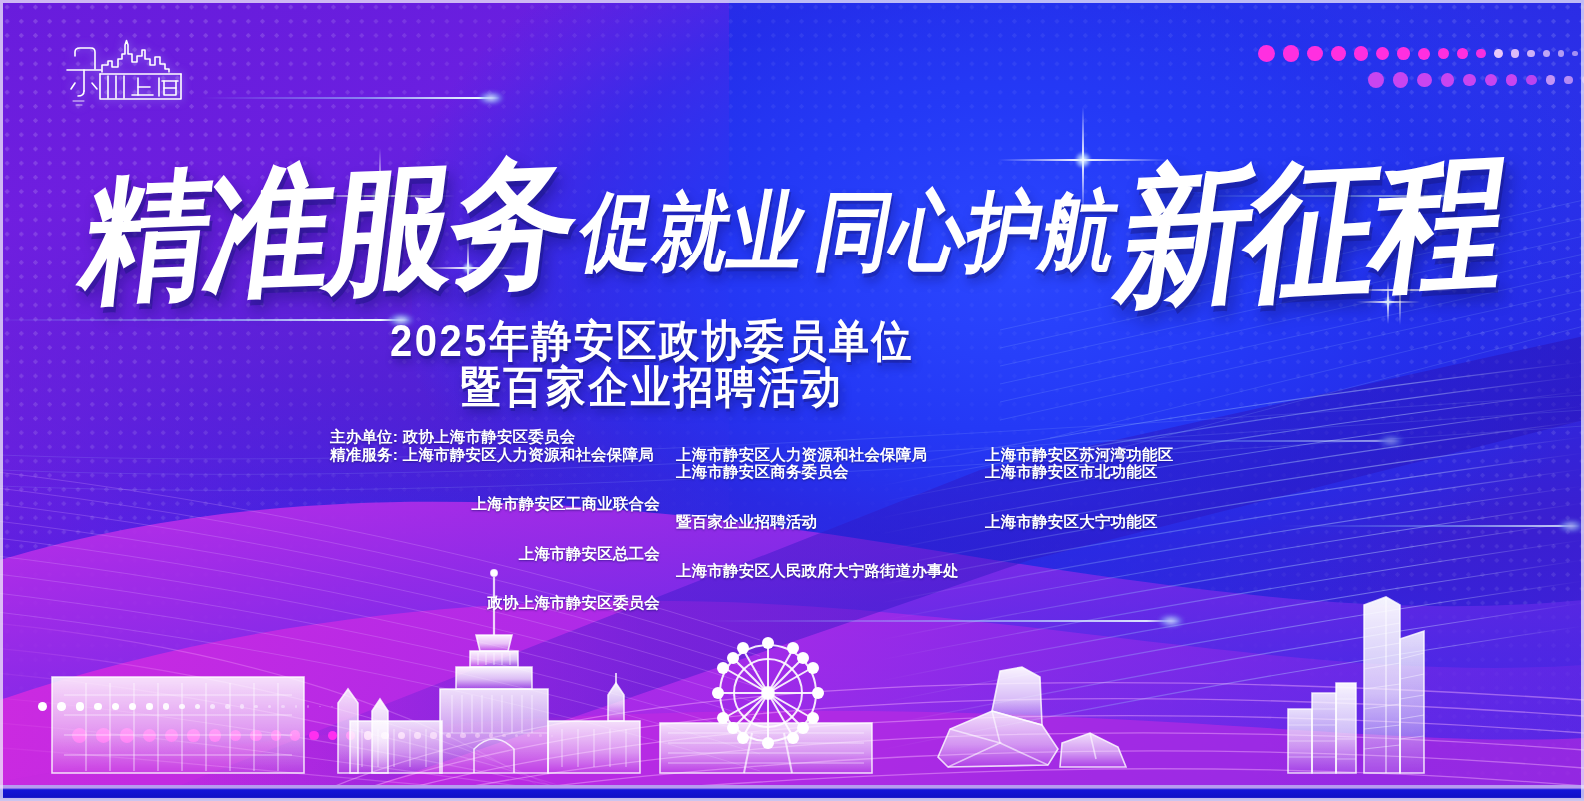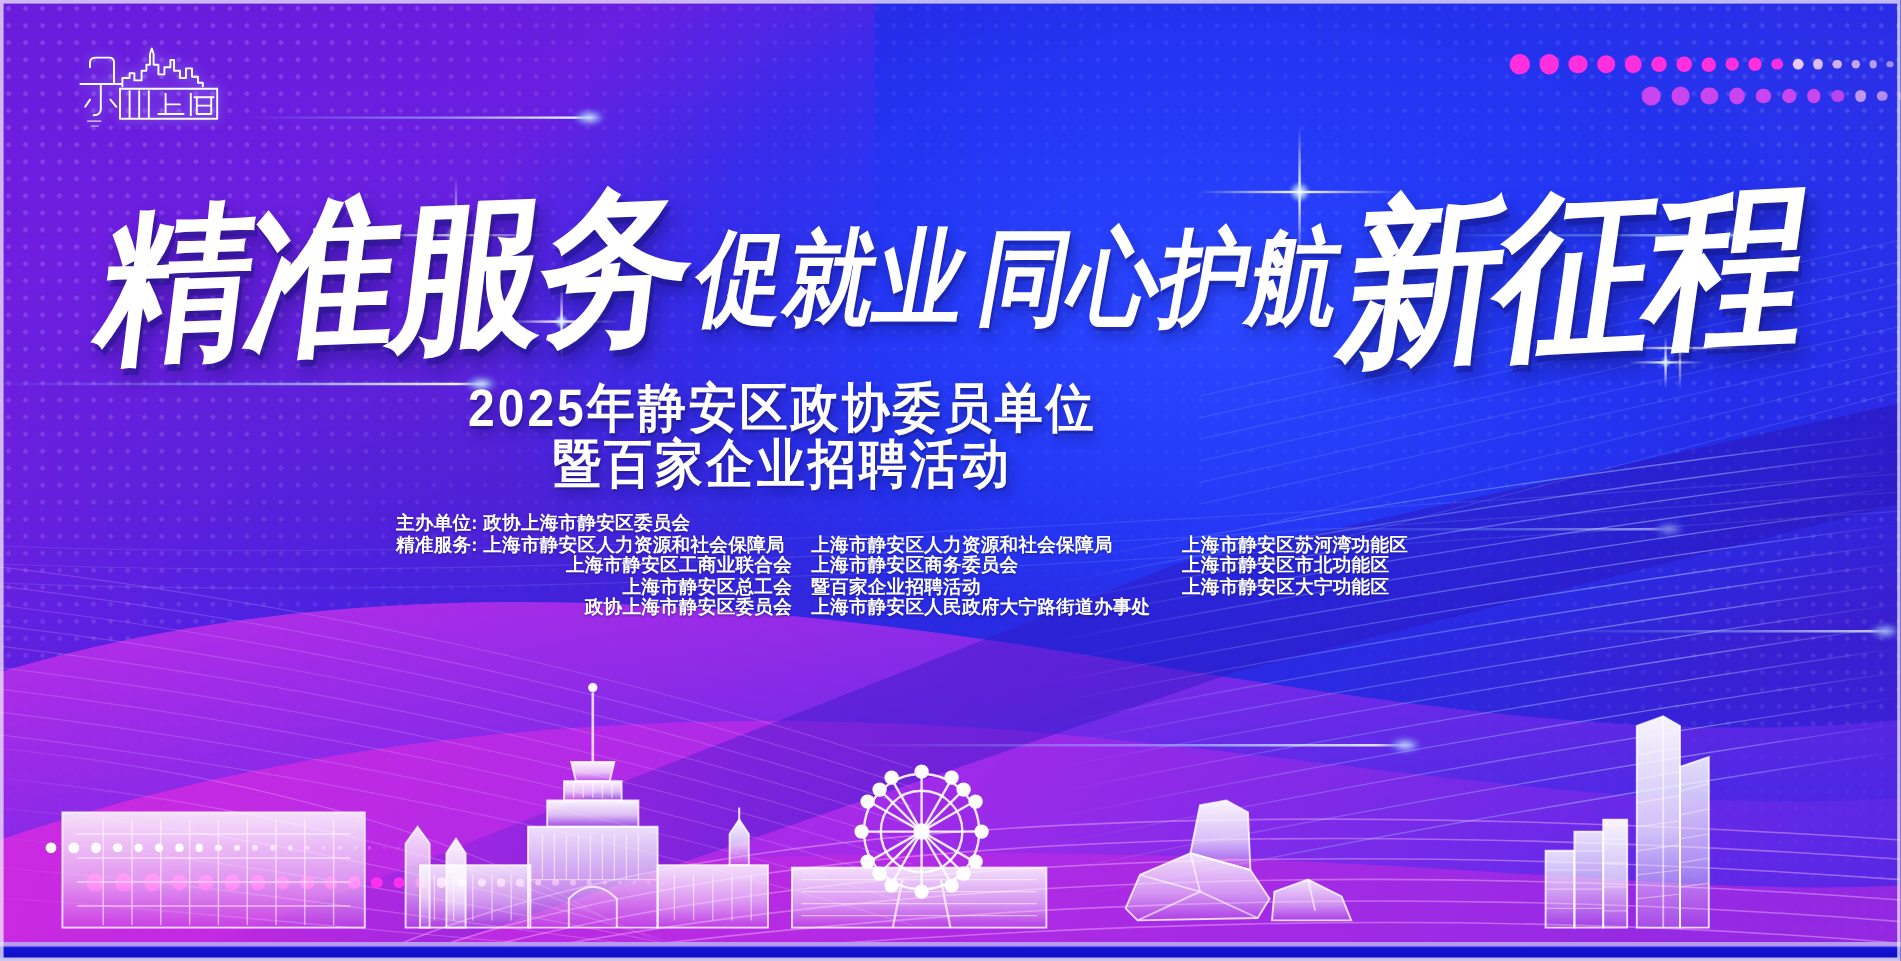--- a/index.html
+++ b/index.html
@@ -170,21 +170,21 @@
     position:absolute; left:330px; top:428px; width:900px;
     color:#ffffff;
     font-family:"Liberation Sans","DejaVu Sans",sans-serif;
     font-weight:700;
     font-size:15.5px;
     line-height:17.6px;
     letter-spacing:.2px;
     text-shadow:0 1px 2px rgba(12,12,90,.55);
   }
   .org-row{ display:flex; }
-  .org-c1{ width:330px; text-align:right; padding-right:0; }
+  .org-c1{ width:330px; text-align:right; padding-right:0;margin-top:32px; }
   .org-c2{ width:315px; text-align:left;  padding-left:16px; }
   .org-c3{ width:250px; text-align:left;  padding-left:10px; }
   .org-lbl{ display:inline-block; }
   .org-c1-head{ width:330px; text-align:left; }
 
   
   .city{ position:absolute; left:0; bottom:18px; width:1584px; height:240px; pointer-events:none; }
   .city svg{ width:100%; height:100%; display:block; }
 
   

